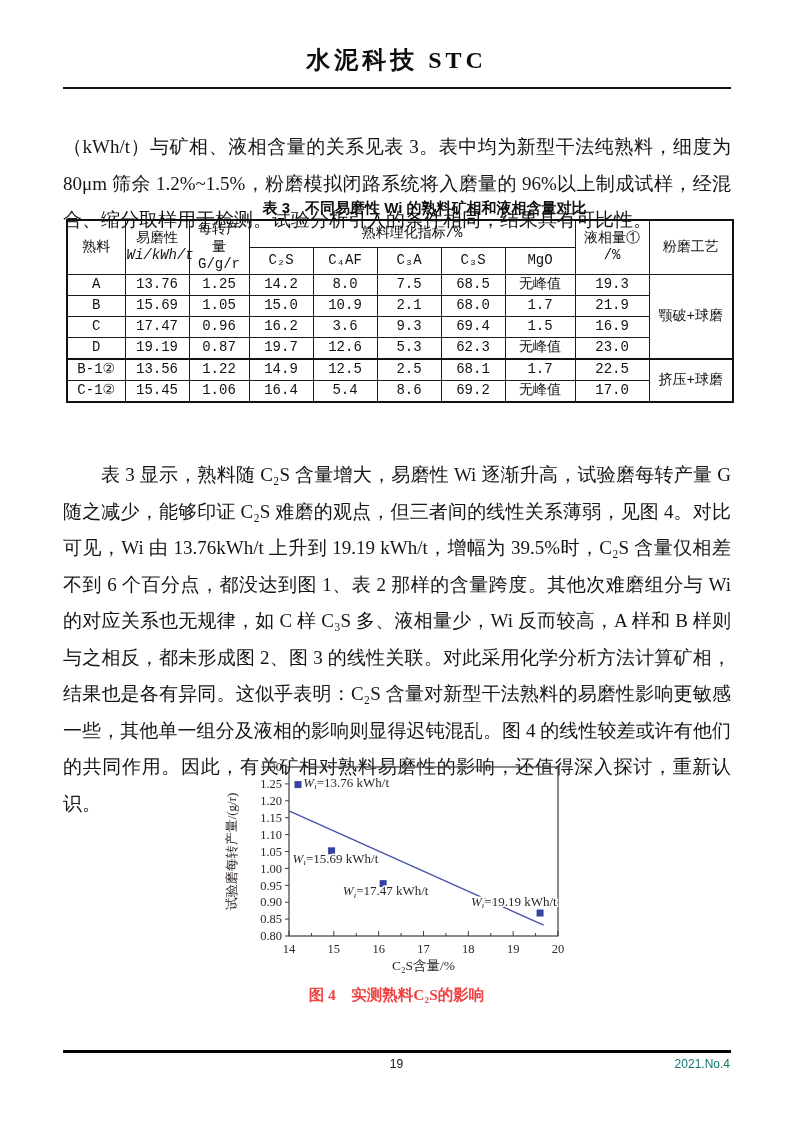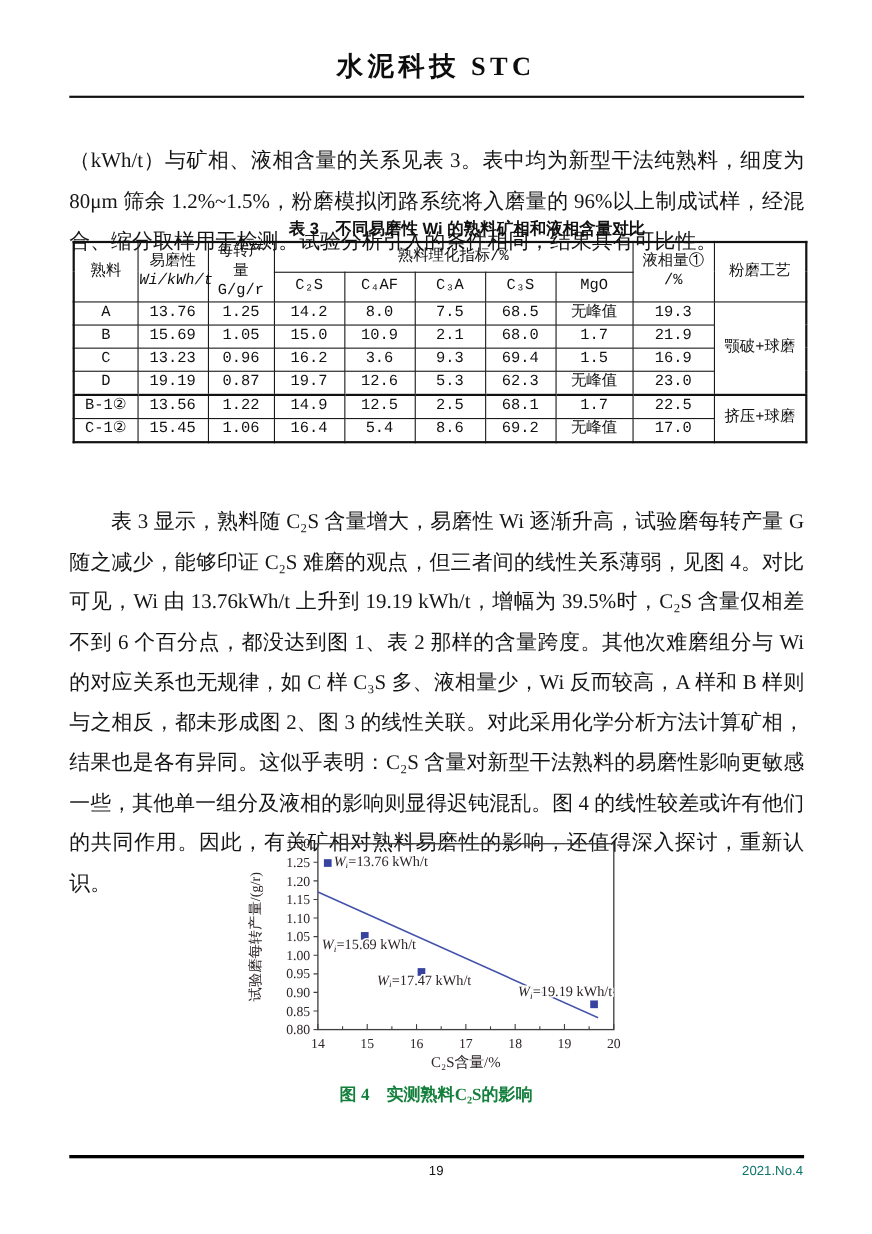--- a/index.html
+++ b/index.html
@@ -39,21 +39,21 @@
   tr.data-row td{height:20px;}
   tr.group-start td{border-top:2px solid #111;}
   .footnote{
     position:absolute;top:395px;left:68px;width:662px;
     font-size:11px;line-height:14px;color:#1c1c1c;
     font-family:"Liberation Sans","DejaVu Sans",sans-serif;
   }
   .chart-wrap{position:absolute;top:756px;left:222px;width:372px;height:224px;}
   .fig-caption{
     position:absolute;top:985px;left:0;width:100%;text-align:center;
-    font-size:15.5px;font-weight:bold;color:#15803d;
+    font-size:15.5px;font-weight:bold;color:#ef4444;
   }
   .footer-rule{position:absolute;top:1050px;left:63px;width:668px;height:0;border-top:3px solid #000;}
   .footer-page{
     position:absolute;top:1057px;left:0;width:100%;text-align:center;
     font-size:12px;font-family:"Liberation Sans","DejaVu Sans",sans-serif;color:#111;
   }
   .footer-issue{
     position:absolute;top:1057px;right:63px;
     font-size:12px;font-family:"Liberation Sans","DejaVu Sans",sans-serif;color:#0f766e;
   }
@@ -117,21 +117,21 @@
       <td>1.05</td>
       <td>15.0</td>
       <td>10.9</td>
       <td>2.1</td>
       <td>68.0</td>
       <td>1.7</td>
       <td>21.9</td>
     </tr>
     <tr class="data-row">
       <td>C</td>
-      <td>13.23</td>
+      <td>17.47</td>
       <td>0.96</td>
       <td>16.2</td>
       <td>3.6</td>
       <td>9.3</td>
       <td>69.4</td>
       <td>1.5</td>
       <td>16.9</td>
     </tr>
     <tr class="data-row">
       <td>D</td>

